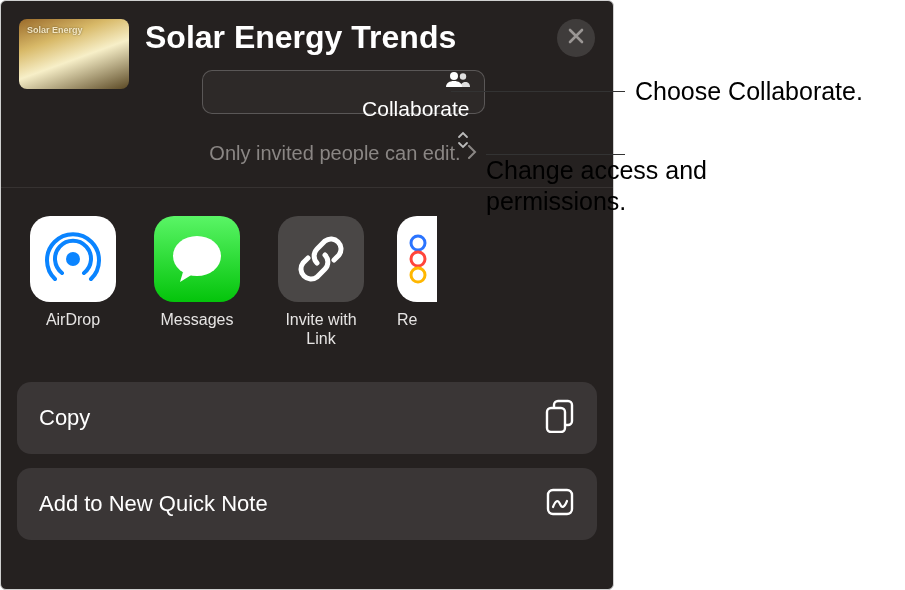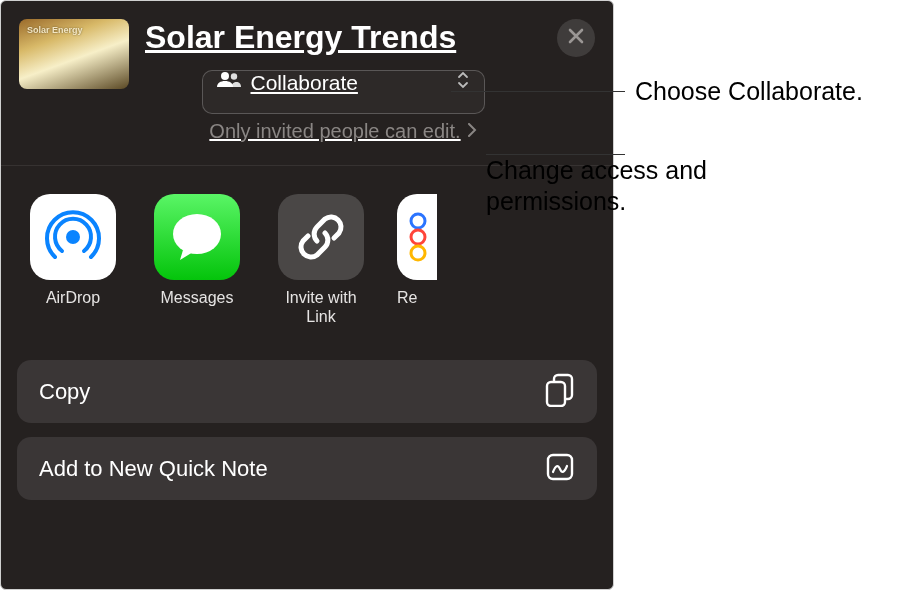--- a/index.html
+++ b/index.html
@@ -21,21 +21,20 @@
       display: flex;
       flex-direction: column;
     }
     .header {
       display: flex;
       align-items: flex-start;
       padding: 18px 18px 22px 18px;
       gap: 16px;
       border-bottom: 1px solid rgba(255,255,255,0.08);
       position: relative;
-      text-decoration: underline;
     }
     .thumb {
       width: 110px;
       height: 70px;
       border-radius: 8px;
       background: linear-gradient(160deg, #9a6a2a 0%, #d8b968 30%, #f7efc8 55%, #5a4824 100%);
       flex-shrink: 0;
       position: relative;
       overflow: hidden;
     }
@@ -56,30 +55,31 @@
       margin-bottom: 14px;
     }
     .collab-btn {
       margin: 0 auto;
       width: 283px;
       height: 44px;
       background: rgba(255,255,255,0.04);
       border: 1px solid rgba(255,255,255,0.22);
       border-radius: 10px;
       display: flex;
-      align-items: flex-start;
+      align-items: flex-end;
       padding: 0 14px;
       gap: 10px;
       cursor: pointer;
+      flex-direction: column;
     }
     .collab-label { font-size: 21px; color:#fff; flex:1; text-align:left; }
     .people-icon { width:24px; height:16px; }
     .chevrons { width:14px; display:flex; flex-direction:column; align-items:center; }
     .permissions-row {
-      margin-top: 6px;
+      margin-top: 28px;
       display:flex; justify-content:center; align-items:center;
       gap: 6px;
       cursor: pointer;
     }
     .permissions-text { font-size: 20px; color:#8a8684; }
     .close-btn {
       width:38px; height:38px; border-radius:50%;
       background: rgba(255,255,255,0.12);
       display:flex; align-items:center; justify-content:center;
       cursor:pointer;
@@ -107,21 +107,21 @@
     .airdrop { background: #fff; }
     .messages { background: linear-gradient(#5af566,#04c40b); }
     .mail { background: linear-gradient(#3cc2ff,#1877ff); }
     .invite { background: #4a4746; }
     .reminders { background:#fff; }
     .actions {
       padding: 6px 16px 16px 16px;
       display:flex; flex-direction:column; gap:14px;
     }
     .action-row {
-      height: 63px;
+      height: 72px;
       background: #3a3636;
       border-radius: 14px;
       display:flex; align-items:center; justify-content:space-between;
       padding: 0 22px;
       cursor:pointer;
     }
     .action-label { font-size:22px; color:#fff; }
     .annotations {
       flex:1;
       position:relative;

